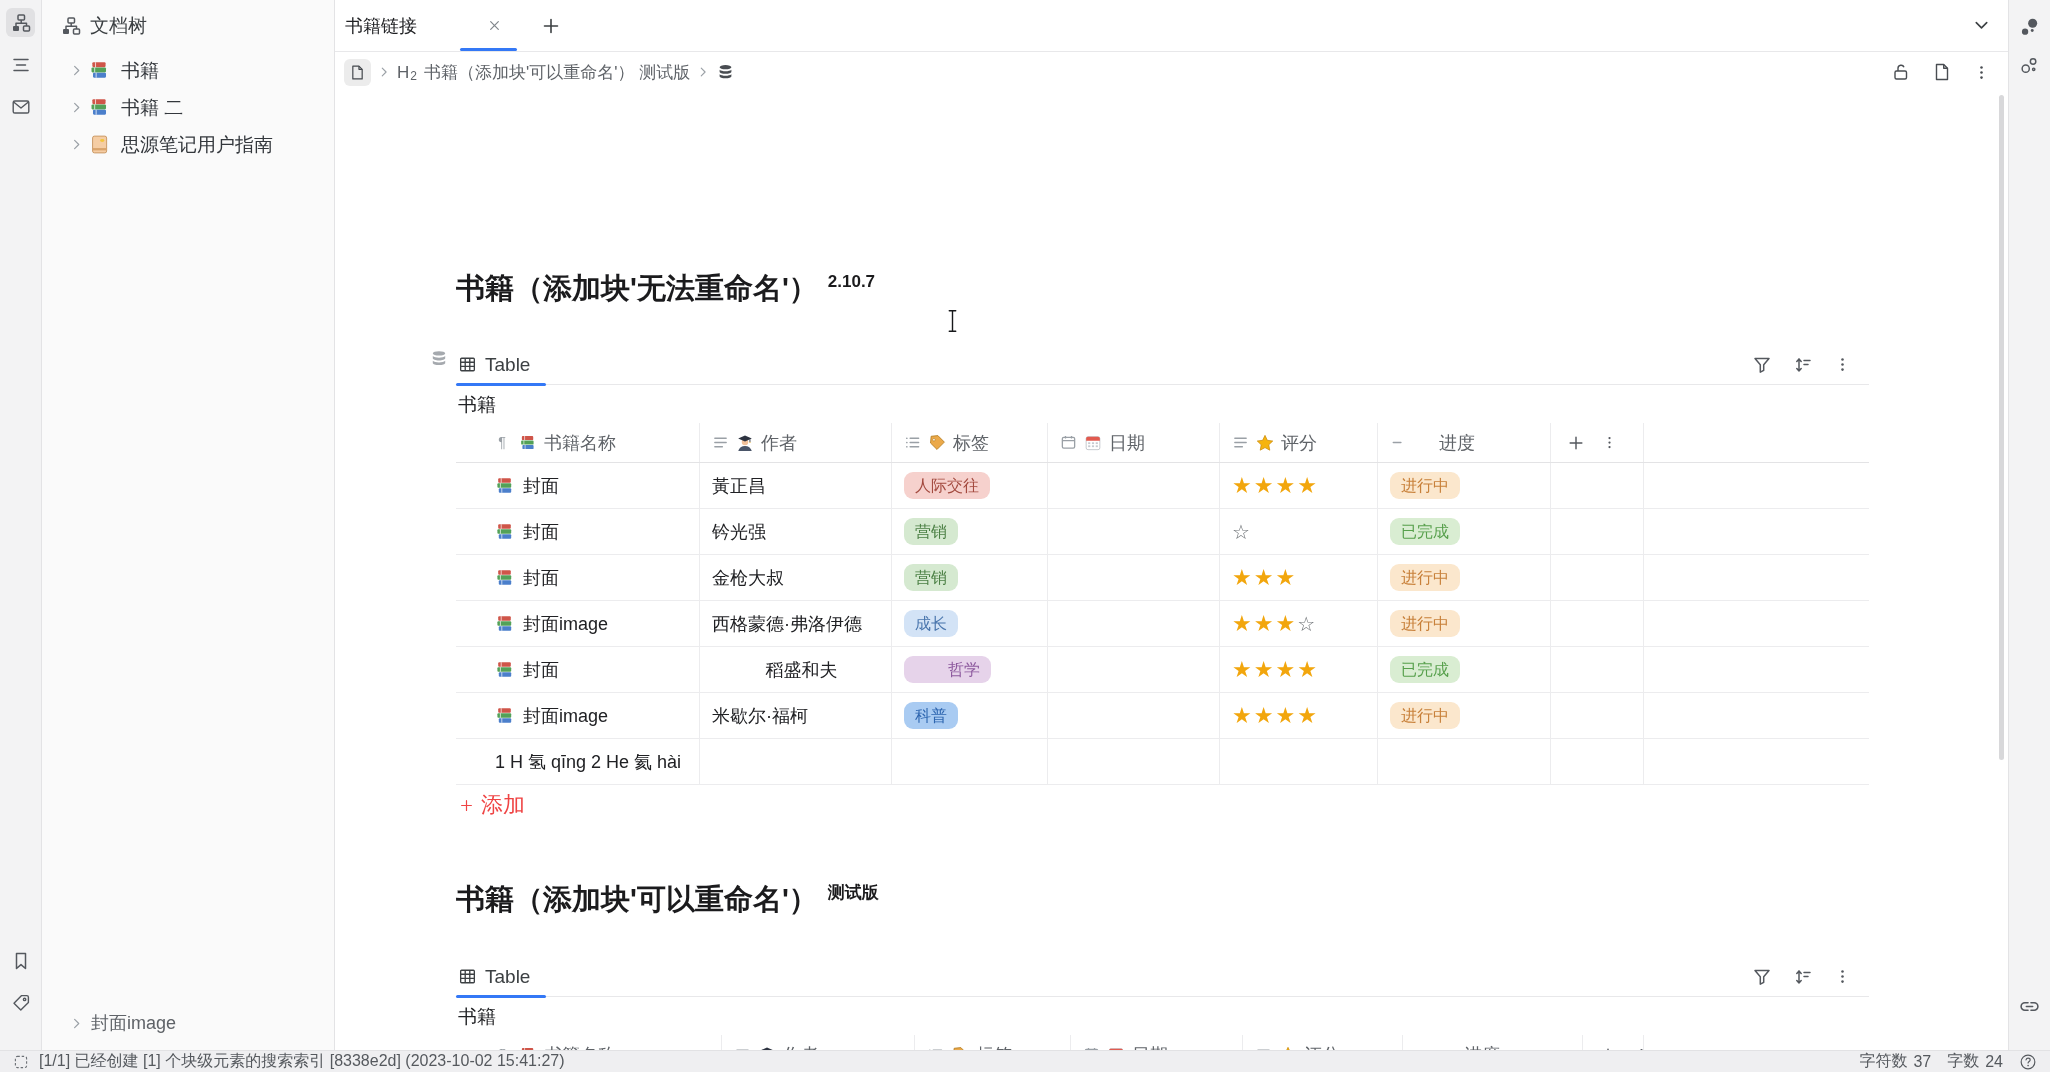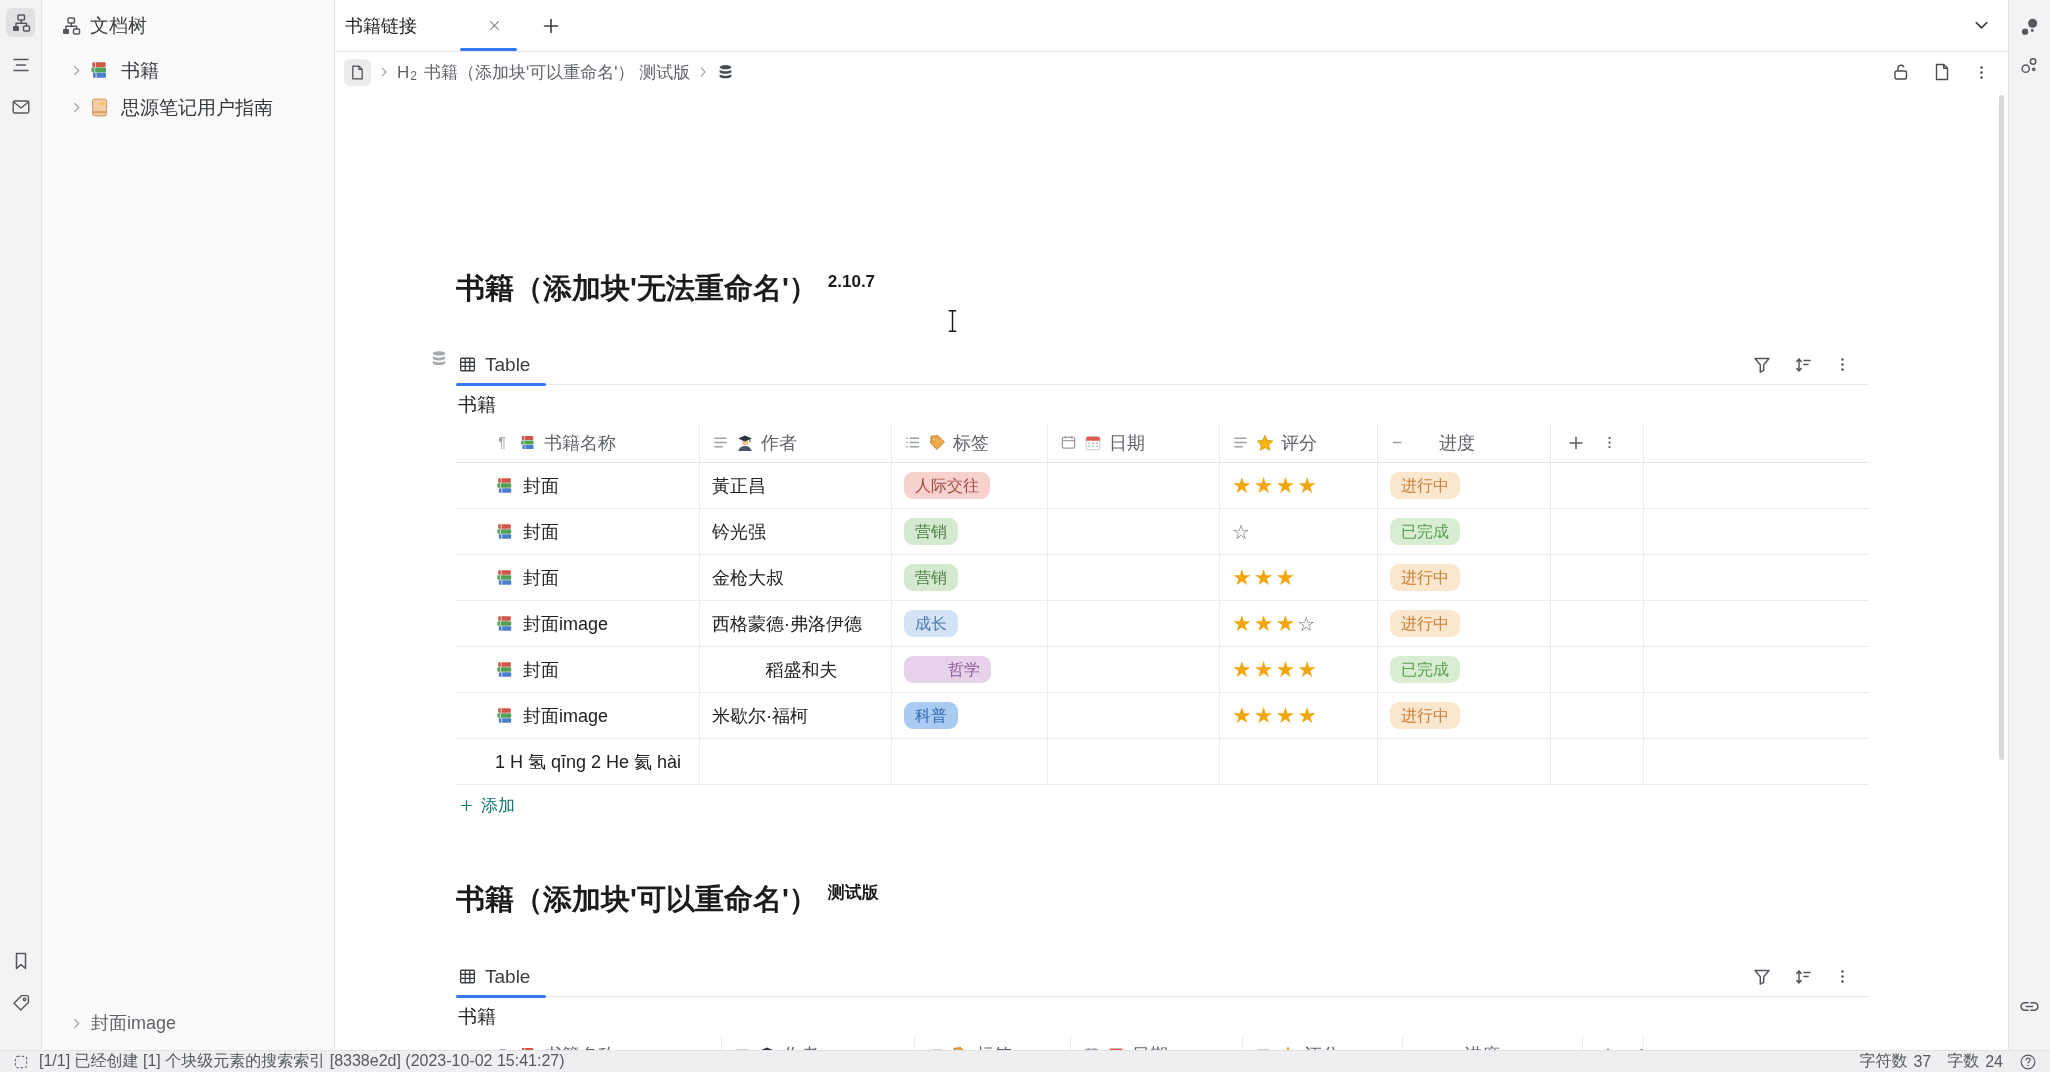--- a/index.html
+++ b/index.html
@@ -57,21 +57,21 @@
 .av-hcell.first{padding-left:39px}
 .av-hcell.last{gap:17px;padding-left:16px;color:#54585e}
 .tico{color:#9aa0a6}
 .av-row{display:flex;height:46px;font-size:18px;color:#202124;border-bottom:1px solid #ececee}
 .av-cell{display:flex;align-items:center;padding-left:12px;border-right:1px solid #ececee;height:100%;overflow:hidden;white-space:nowrap}
 .av-cell.first{padding-left:39px;gap:8px}
 .pill{display:inline-block;padding:4px 11px;border-radius:9px;font-size:16px;line-height:19px}
 .stars{letter-spacing:2px;white-space:nowrap}
 .star-f{color:#f2a60d;font-size:22px}
 .star-e{color:#6f7377;font-size:20px}
-.av-add{display:flex;align-items:center;gap:7px;height:40px;color:#0f766e;font-size:17px;padding-left:3px;cursor:pointer}
+.av-add{display:flex;align-items:center;gap:7px;height:40px;color:#ef4444;font-size:22px;padding-left:3px;cursor:pointer}
 .scroll-thumb{position:absolute;right:4px;top:3px;width:5px;height:665px;background:#d8d8da;border-radius:3px}
 
 .right-dock{width:42px;background:#f3f3f4;border-left:1px solid #e3e3e5;display:flex;flex-direction:column;align-items:center;padding:13px 0 20px;flex:none}
 .right-dock .dock-btn{margin-bottom:9px}
 
 .status{height:22px;background:#efeff1;border-top:1px solid #e2e2e4;display:flex;align-items:center;gap:10px;padding:0 13px;font-size:16px;color:#55595e}
 .status-right{margin-left:auto;display:flex;align-items:center;gap:16px}
 .count-group{display:flex;align-items:center;gap:6px}
 
 .ic{display:inline-block;flex:none;line-height:0}
@@ -153,20 +153,36 @@
             </span>
             <span class="ic" style="height: 21px; width: 21px;">
               <svg viewBox="0 0 20 20">
                 <rect x="3.2" y="2.2" width="12.6" height="4.6" rx="1" fill="#cf5549"></rect>
                 <rect x="2.4" y="7.2" width="13.8" height="4.6" rx="1" fill="#53a158"></rect>
                 <rect x="3.8" y="12.2" width="12.4" height="4.6" rx="1" fill="#4b7fcb"></rect>
                 <path d="M6.2 2.2v4.6M5.4 7.2v4.6M6.8 12.2v4.6" stroke="#ffffff" stroke-opacity="0.7" stroke-width="1"></path>
               </svg>
             </span>
             <span class="tree-label">书籍</span>
+          </div>
+          <div class="tree-item">
+            <span class="ic chev" style="height: 15px; width: 15px;">
+              <svg viewBox="0 0 20 20" fill="none" stroke="currentColor" stroke-width="1.6" stroke-linecap="round" stroke-linejoin="round">
+                <path d="M7.5 4.5 13 10l-5.5 5.5"></path>
+              </svg>
+            </span>
+            <span class="ic" style="height: 21px; width: 21px;">
+              <svg viewBox="0 0 20 20">
+                <rect x="3.2" y="2.2" width="12.6" height="4.6" rx="1" fill="#cf5549"></rect>
+                <rect x="2.4" y="7.2" width="13.8" height="4.6" rx="1" fill="#53a158"></rect>
+                <rect x="3.8" y="12.2" width="12.4" height="4.6" rx="1" fill="#4b7fcb"></rect>
+                <path d="M6.2 2.2v4.6M5.4 7.2v4.6M6.8 12.2v4.6" stroke="#ffffff" stroke-opacity="0.7" stroke-width="1"></path>
+              </svg>
+            </span>
+            <span class="tree-label">书籍 二</span>
           </div>
           <div class="tree-item">
             <span class="ic chev" style="height: 15px; width: 15px;">
               <svg viewBox="0 0 20 20" fill="none" stroke="currentColor" stroke-width="1.6" stroke-linecap="round" stroke-linejoin="round">
                 <path d="M7.5 4.5 13 10l-5.5 5.5"></path>
               </svg>
             </span>
             <span class="ic" style="height: 21px; width: 21px;">
               <svg viewBox="0 0 20 20">
                 <rect x="3.4" y="2" width="13.4" height="16" rx="1.8" fill="#f5cda4" stroke="#c28e57" stroke-width="0.8"></rect>

